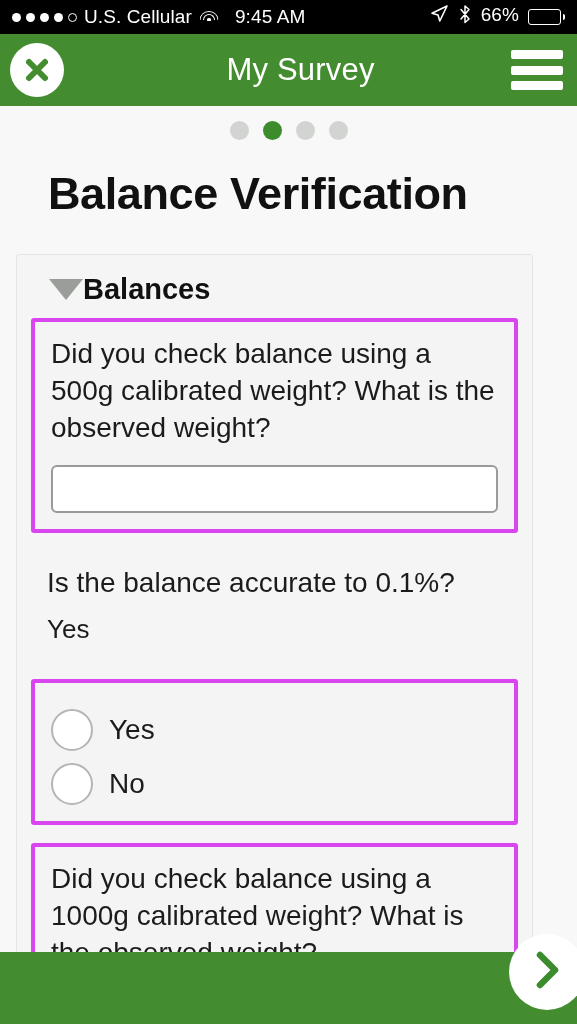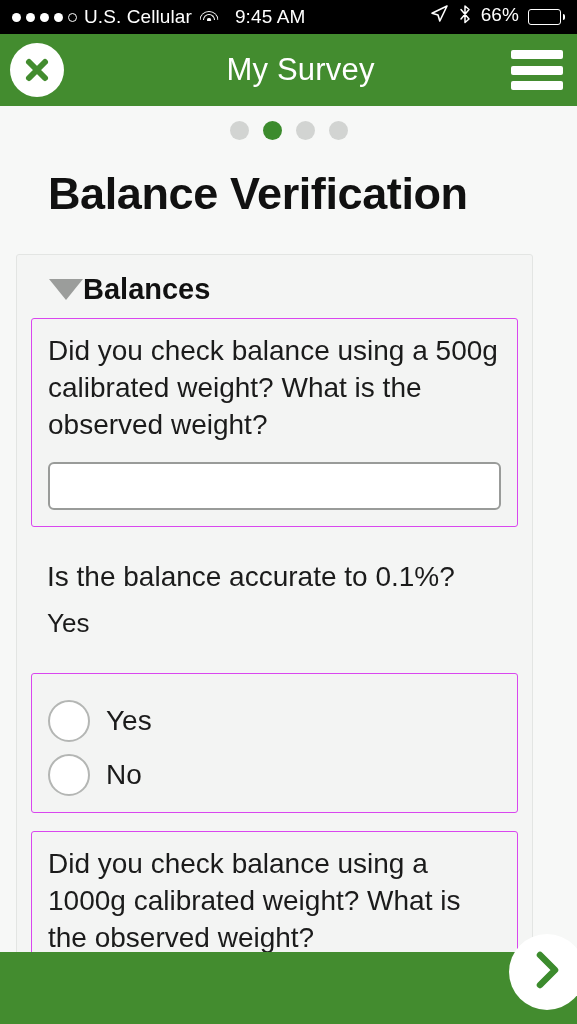--- a/index.html
+++ b/index.html
@@ -77,21 +77,21 @@
     margin:6px 44px 0 16px;
     background:#f4f5f4; border:1px solid #e3e5e3; border-radius:3px;
     padding:10px 14px 14px 14px;
   }
   .section-head{ display:flex; align-items:center; padding:8px 0 12px 18px; }
   .tri{ width:0; height:0; border-left:17px solid transparent; border-right:17px solid transparent;
         border-top:21px solid #9b9d9b; }
   .section-title{ font-size:29px; font-weight:700; color:#111; }
 
   .q-panel{
-    background:#f3f4f3; border:1px solid #d946ef; border-radius:3px;
+    background:#f3f4f3; border:4px solid #d946ef; border-radius:3px;
     padding:14px 16px 16px 16px; margin-bottom:18px;
   }
   .q-plain{ padding:14px 16px 16px 16px; margin-bottom:18px; }
   .q-text{ font-size:28px; line-height:1.32; color:#1b1b1b; font-weight:300; }
   .q-answer{ font-size:26px; color:#1b1b1b; font-weight:300; margin-top:12px; }
 
   .txt-input{
     display:block; width:100%; height:48px; margin-top:18px;
     background:#fff; border:2px solid #999b99; border-radius:6px;
     font-size:24px; font-family:"Liberation Sans", sans-serif; padding:0 10px; color:#111;

